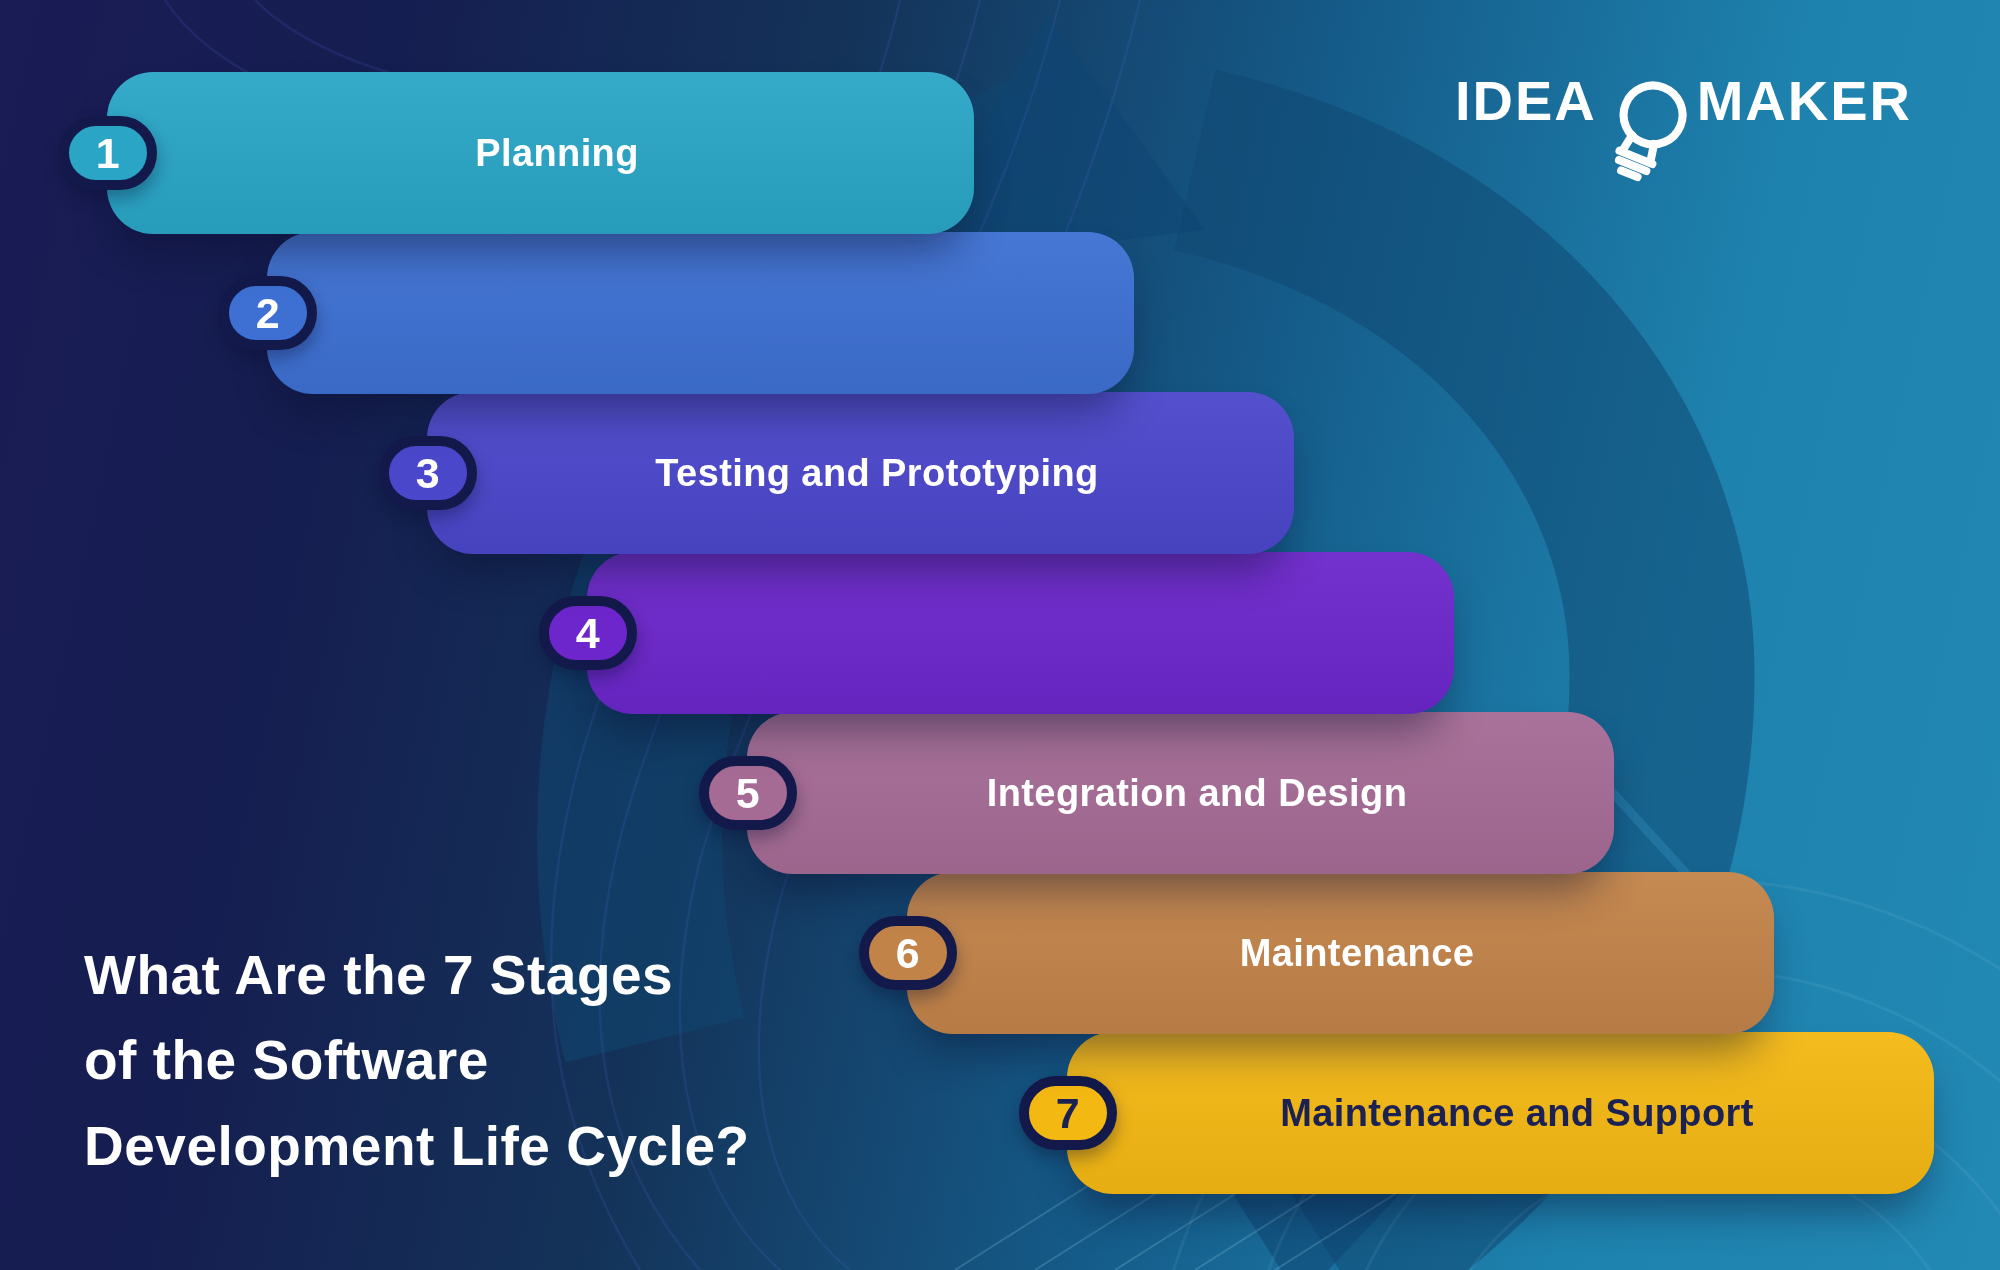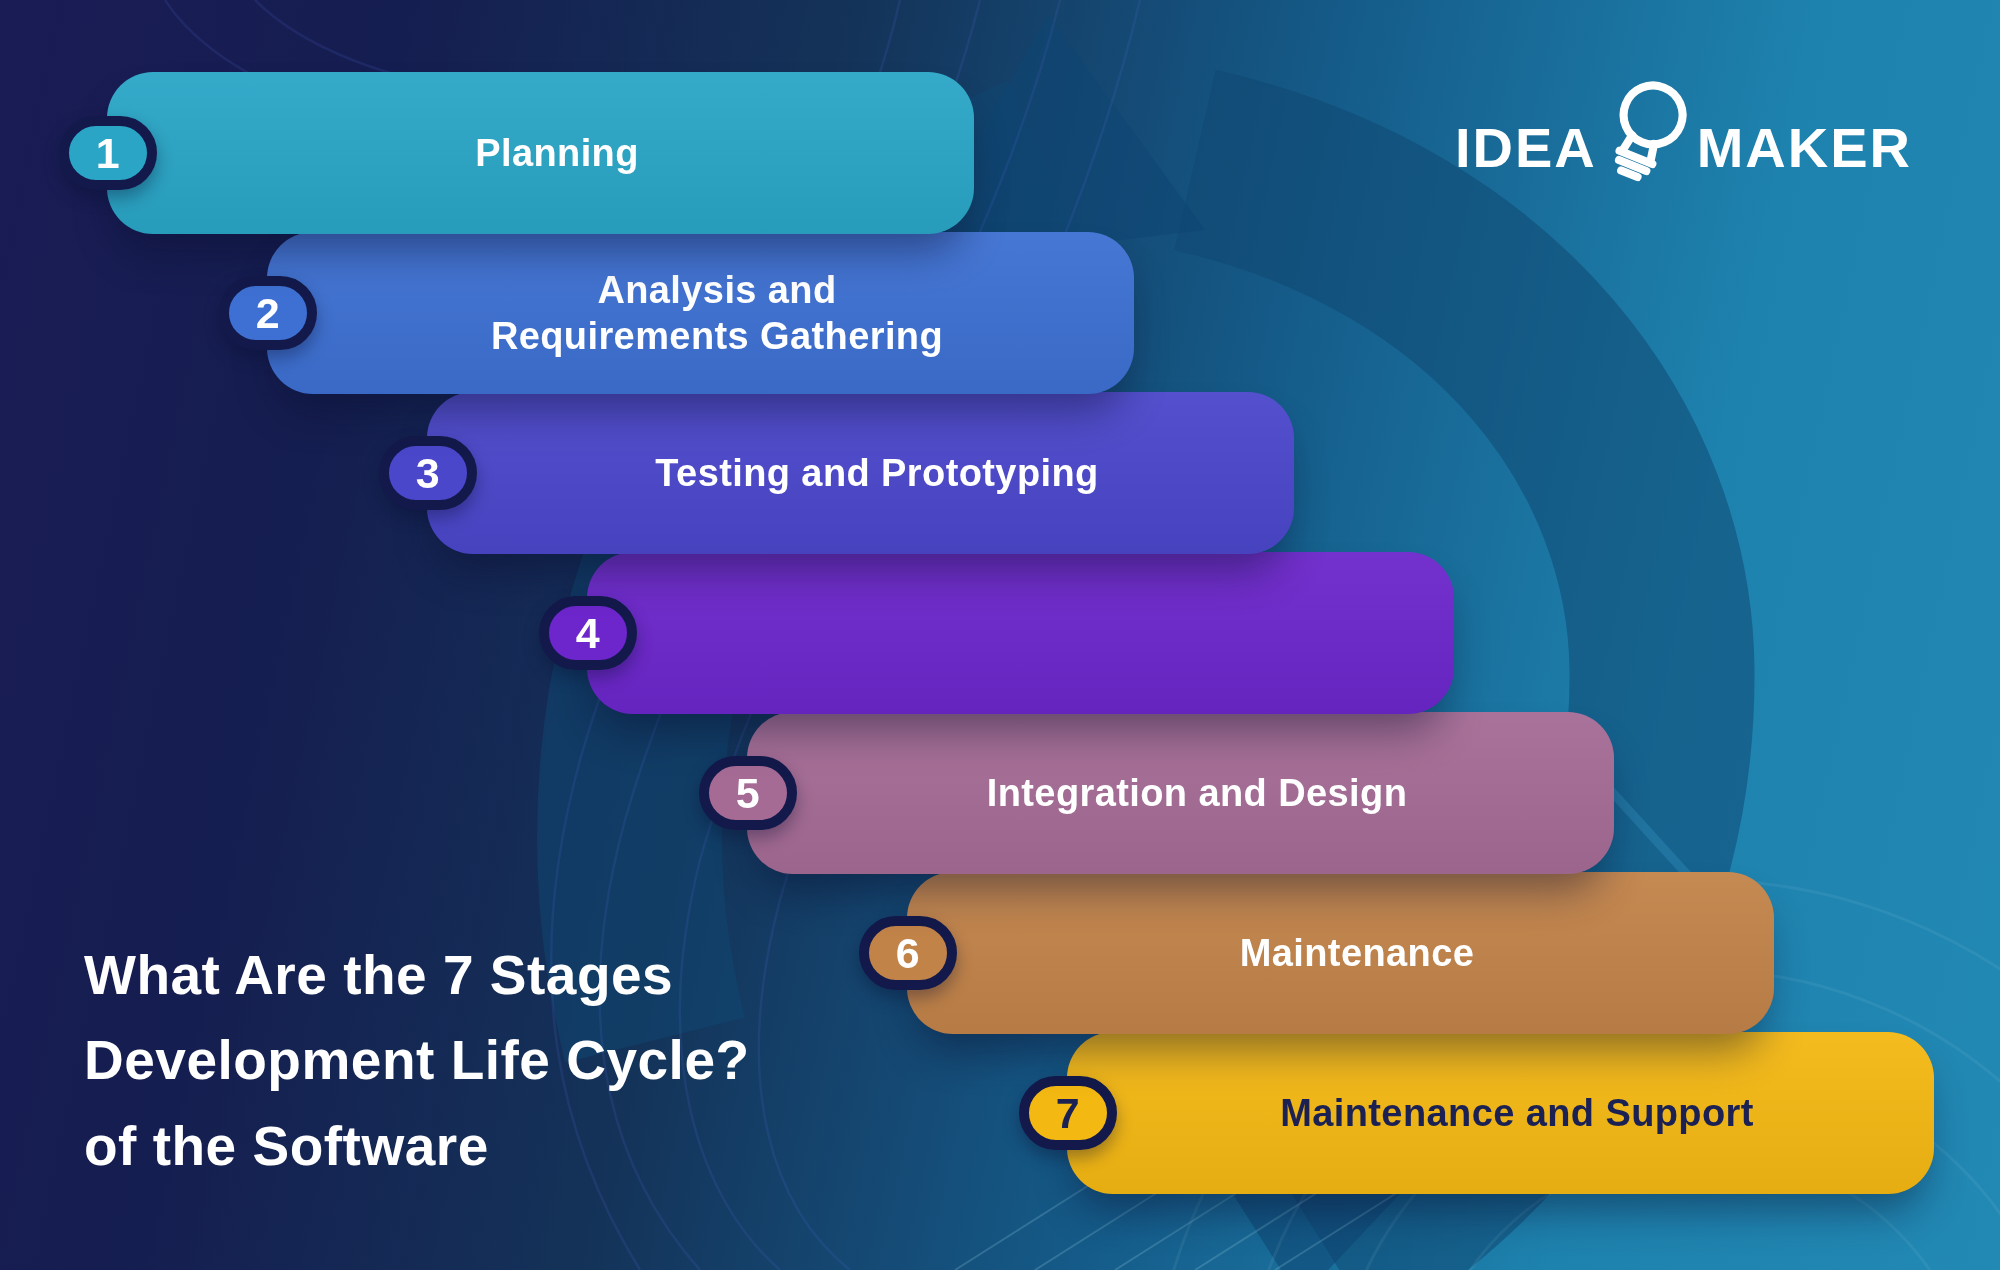--- a/index.html
+++ b/index.html
@@ -64,21 +64,21 @@
     letter-spacing: 0.5px;
   }
 
   
   .logo {
     position: absolute;
     top: 68px;
     right: 88px;
     z-index: 5;
     display: flex;
-    align-items: flex-end;
+    align-items: flex-start;
     color: #ffffff;
     font-size: 56px;
     font-weight: 700;
     letter-spacing: 2px;
   }
   .logo .bulb-wrap { width: 96px; height: 112px; margin: 0 2px; transform: translateY(6px); }
 </style>
 </head>
 <body>
 
@@ -127,22 +127,20 @@
     <div class="badge" style="background-color: rgb(42, 165, 198); color: rgb(255, 255, 255); border-color: rgb(19, 26, 75);">
       <span>1</span>
     </div>
     <span class="stage-label">Planning</span>
   </div>
 
   <div class="stage" style="left: 267px; top: 232px; z-index: 19; background-color: rgb(61, 112, 210); color: rgb(255, 255, 255);">
     <div class="badge" style="background-color: rgb(61, 112, 210); color: rgb(255, 255, 255); border-color: rgb(19, 26, 75);">
       <span>2</span>
     </div>
-    <span class="stage-label">Analysis and
-Requirements Gathering</span>
   </div>
 
   <div class="stage" style="left: 427px; top: 392px; z-index: 18; background-color: rgb(75, 71, 203); color: rgb(255, 255, 255);">
     <div class="badge" style="background-color: rgb(75, 71, 203); color: rgb(255, 255, 255); border-color: rgb(19, 26, 75);">
       <span>3</span>
     </div>
     <span class="stage-label">Testing and Prototyping</span>
   </div>
 
   <div class="stage" style="left: 587px; top: 552px; z-index: 17; background-color: rgb(108, 38, 203); color: rgb(255, 255, 255);">
@@ -167,22 +165,22 @@
 
   <div class="stage" style="left: 1067px; top: 1032px; z-index: 14; background-color: rgb(244, 184, 19); color: rgb(27, 33, 82);">
     <div class="badge" style="background-color: rgb(244, 184, 19); color: rgb(27, 33, 82); border-color: rgb(19, 26, 75);">
       <span>7</span>
     </div>
     <span class="stage-label">Maintenance and Support</span>
   </div>
 
   <div class="heading">
     <div>What Are the 7 Stages</div>
+    <div>of the Software</div>
     <div>Development Life Cycle?</div>
-    <div>of the Software</div>
   </div>
 
   <div class="logo">
     <span>IDEA</span>
     <span class="bulb-wrap">
       <svg width="96" height="112" viewBox="0 0 64 76">
         <g transform="rotate(22 32 38)" fill="none" stroke="#ffffff" stroke-width="5.5" stroke-linecap="round">
           <circle cx="32" cy="27" r="20"></circle>
           <path d="M 24 45 L 22 56"></path>
           <path d="M 40 45 L 42 56"></path>

